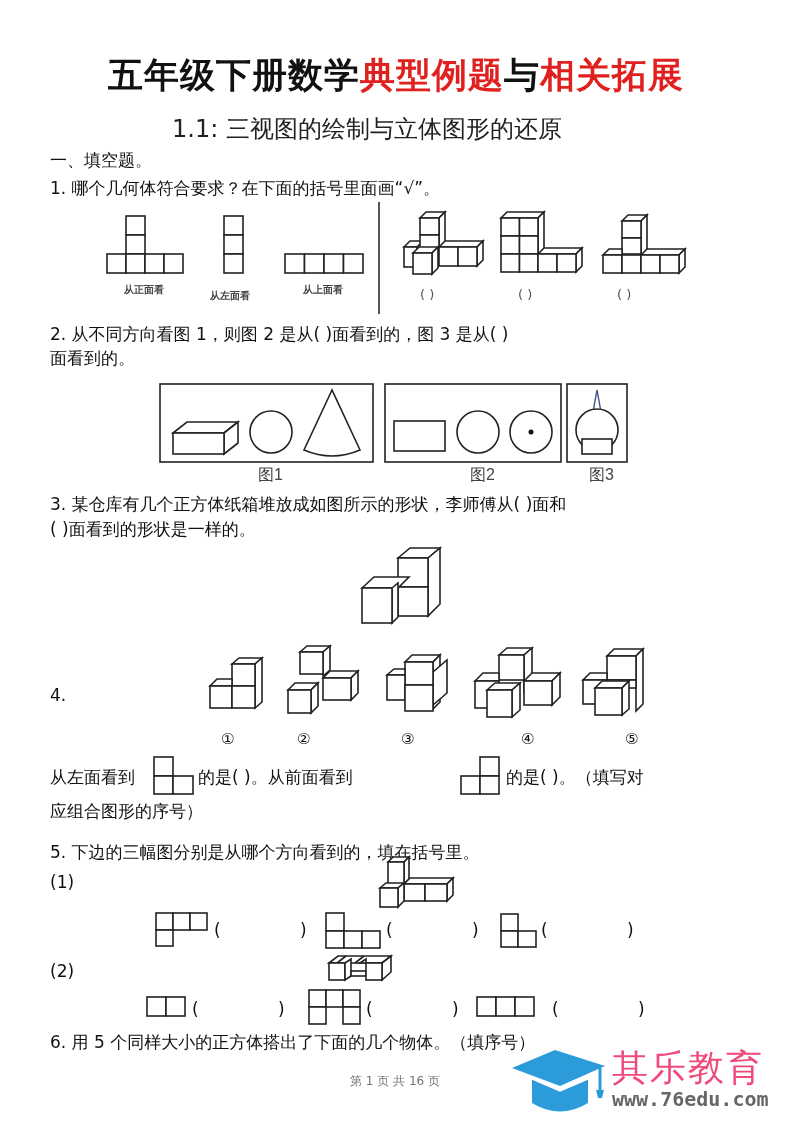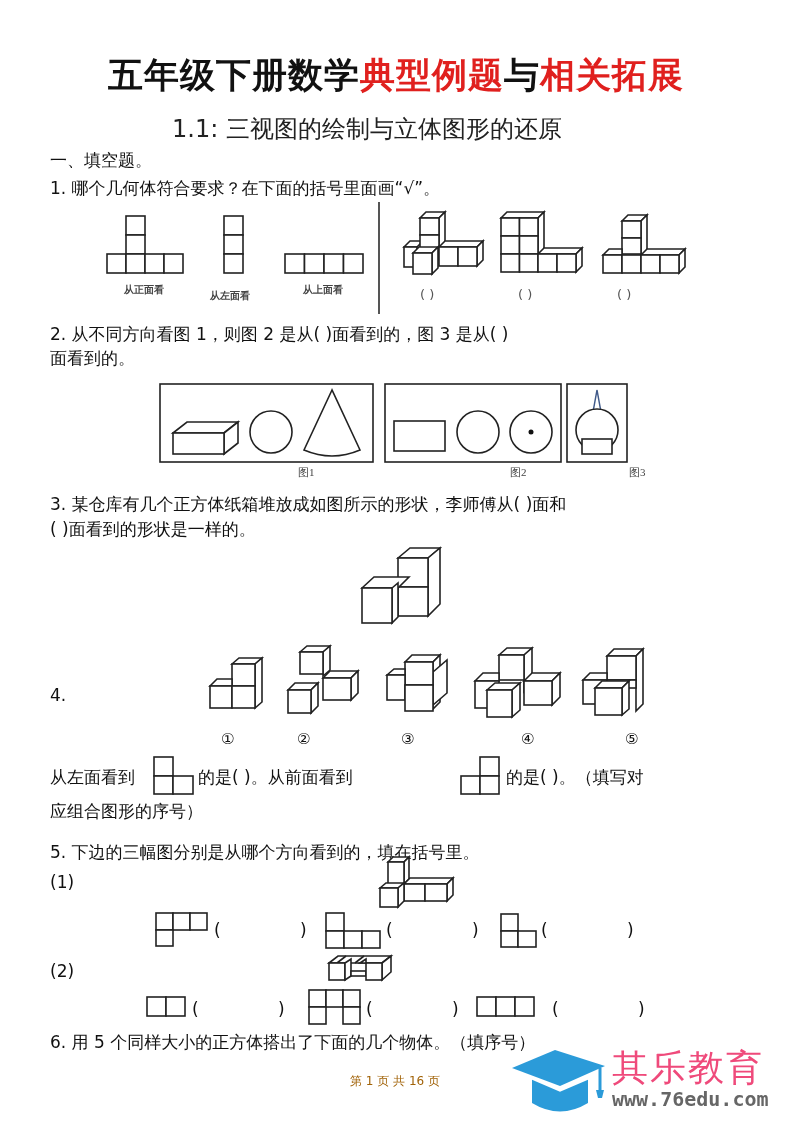--- a/index.html
+++ b/index.html
@@ -4,28 +4,28 @@
   <style>
     html, body { margin: 0; padding: 0; background: #ffffff; }
     body { width: 792px; height: 1122px; position: relative; overflow: hidden;
            font-family: "DejaVu Sans", "Liberation Sans", sans-serif; color: #111; }
     .abs { position: absolute; }
     .title { left: 0; width: 792px; top: 52px; text-align: center; font-size: 35px; font-weight: bold; letter-spacing: 1px; line-height: 46px; }
     .title .red { color: #e0201e; }
     .subtitle { left: 0; width: 734px; top: 113px; text-align: center; font-size: 24px; color: #222; line-height: 32px; }
     .txt { font-size: 17px; line-height: 24px; white-space: nowrap; color: #111; }
     .small { font-size: 10px; color: #444; white-space: nowrap; font-weight: bold; }
-    .cap { font-size: 11px; color: #444; font-family: Liberation Serif, serif; white-space: nowrap; margin-left: 40px; }
+    .cap { font-size: 16px; color: #444; font-family: Liberation Sans, sans-serif; white-space: nowrap; }
     .paren { font-size: 13px; color: #555; white-space: nowrap; }
     svg { position: absolute; overflow: visible; }
     svg .s { fill: #fff; stroke: #222; stroke-width: 1.6; }
     svg .l { fill: none; stroke: #222; stroke-width: 1.6; }
     .logo-cn { font-size: 36px; font-weight: normal; color: #ef4a7b; letter-spacing: 2px; white-space: nowrap; }
     .logo-url { font-size: 20px; font-weight: bold; color: #666; white-space: nowrap; font-family: "DejaVu Sans Mono", "Liberation Mono", monospace; }
-    .footer { font-size: 12px; color: #a16207; white-space: nowrap; }
+    .footer { font-size: 12px; color: #737373; white-space: nowrap; }
   </style>
 </head>
 <body>
 
 <div class="abs title">
   <span>五年级下册数学</span><span class="red">典型例题</span><span>与</span><span class="red">相关拓展</span>
 </div>
 <div class="abs subtitle">1.1:  三视图的绘制与立体图形的还原</div>
 
 <div class="abs txt" style="left:50px;top:148px;">一、填空题。</div>

